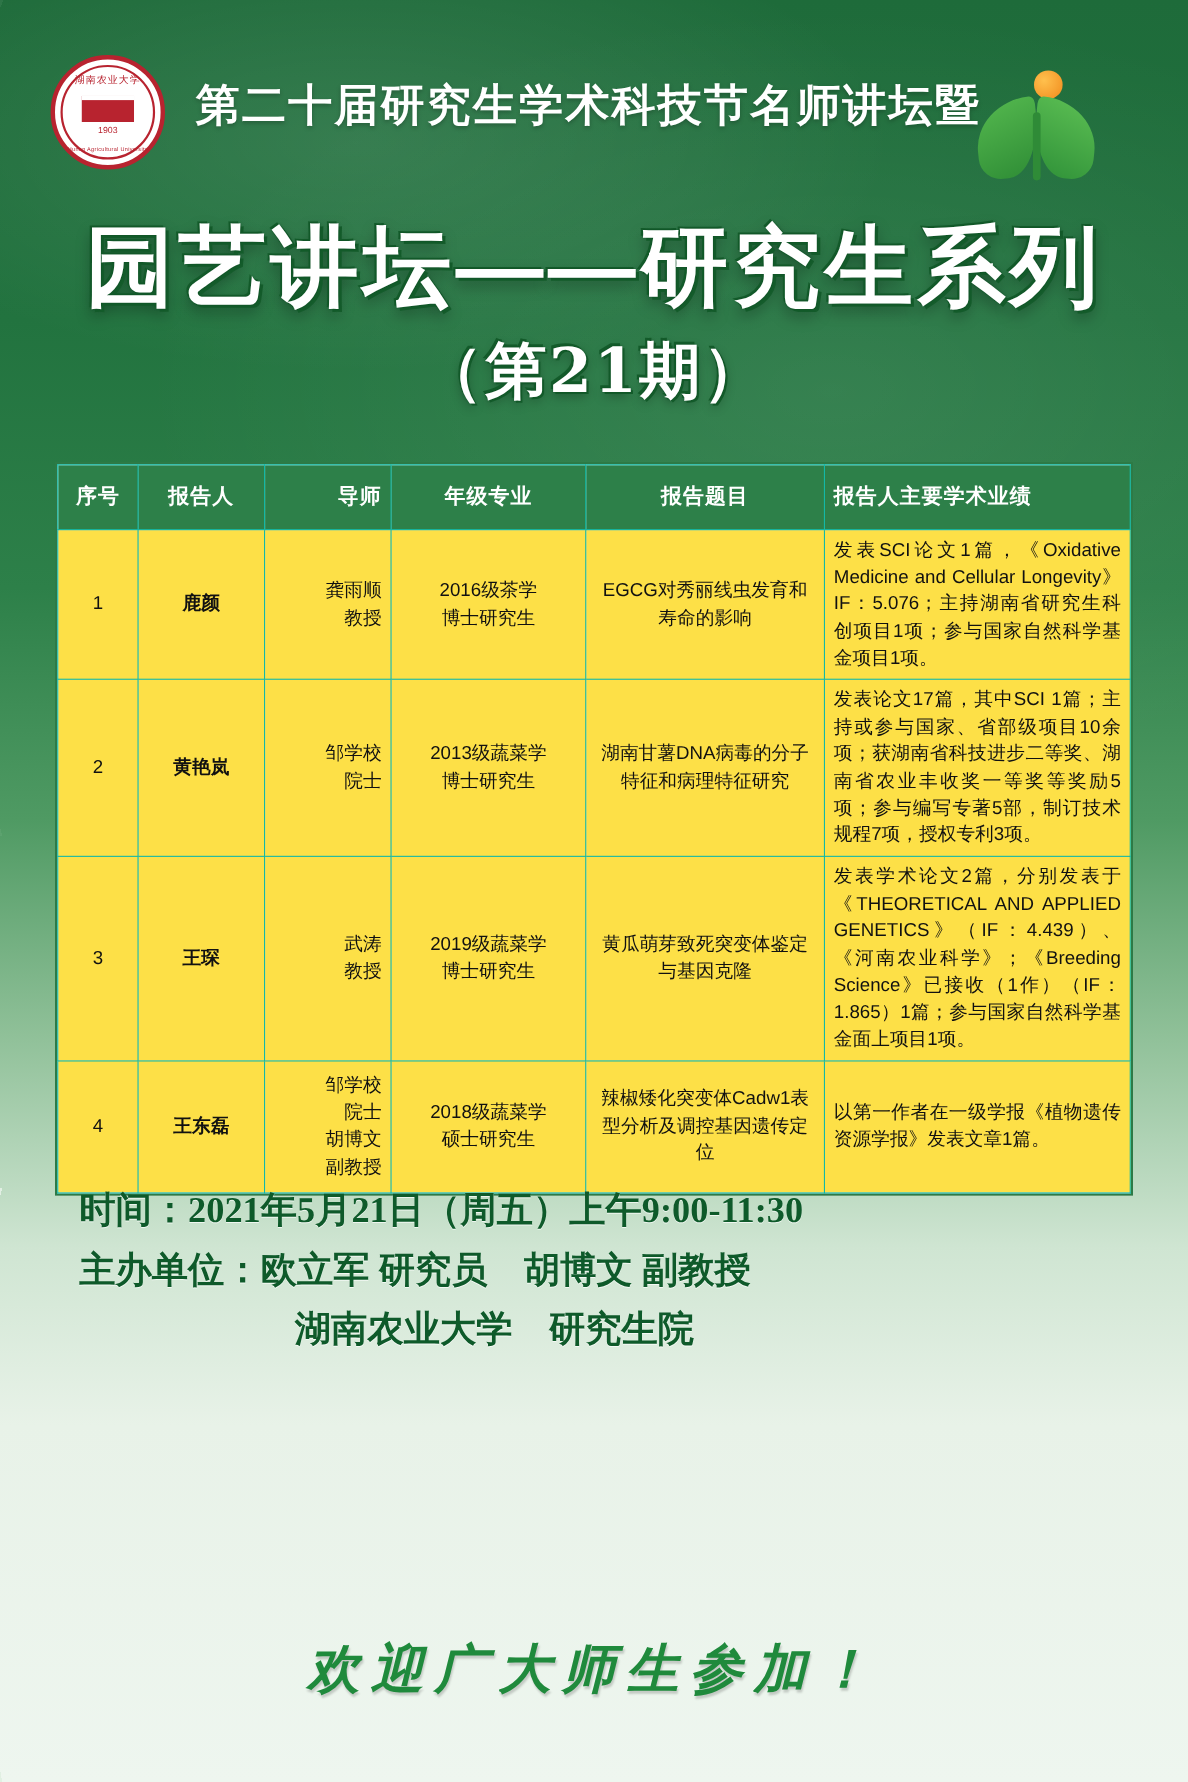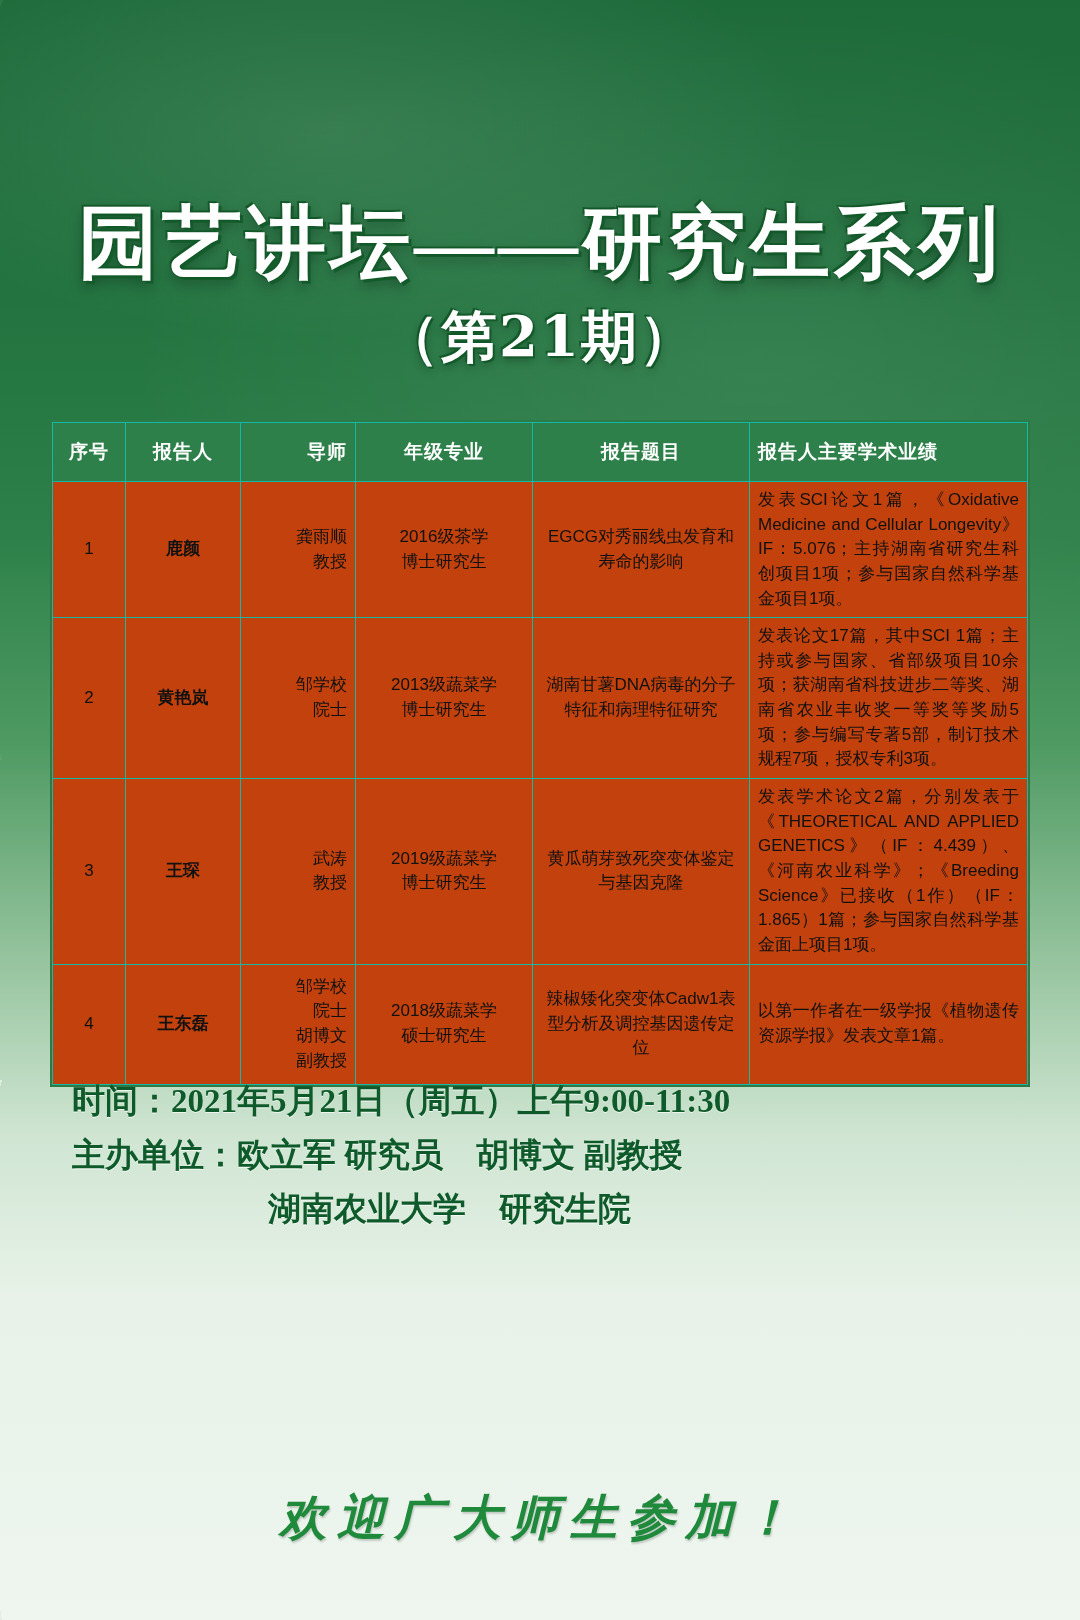--- a/index.html
+++ b/index.html
@@ -82,21 +82,21 @@
     background:linear-gradient(160deg,#55b94f,#2e8c35);}
   .leaf-logo .l2{left:58px;border-radius:10% 100% 40% 60% / 10% 70% 30% 90%;transform:rotate(6deg);
     background:linear-gradient(200deg,#5dc054,#2f9138);}
   .leaf-logo .stem{
     position:absolute;left:57px;top:38px;width:7px;height:62px;background:#2f8b37;border-radius:4px;
   }
 
   
   .title-main{
     position:absolute;left:0;top:190px;width:1080px;text-align:center;
-    font-family:Liberation Serif, serif;
+    font-family:Liberation Sans, sans-serif;
     font-weight:bold;font-size:80px;color:#ffffff;letter-spacing:4px;
     text-shadow:
       0 0 2px #0b4a22,
       3px 3px 0 #145c2b,
       -2px -2px 0 #145c2b,
       0 6px 14px rgba(0,0,0,.35);
   }
   .title-sub{
     position:absolute;left:0;top:300px;width:1080px;text-align:center;
     font-family:"DejaVu Serif", serif;
@@ -122,21 +122,21 @@
     vertical-align:middle;
     font-size:17px;
     color:#111;
     line-height:1.45;
   }
   thead th{
     background:#2d8049;color:#ffffff;font-weight:bold;font-size:19px;
     height:46px;text-align:center;letter-spacing:1px;
     font-family:"Liberation Sans", sans-serif;
   }
-  tbody td{background:#c2410c;}
+  tbody td{background:#fde047;}
   .c-idx{width:56px;text-align:center;}
   .c-name{width:98px;text-align:center;font-weight:bold;}
   .c-adv{width:98px;text-align:right;}
   .c-major{width:160px;text-align:center;}
   .c-topic{width:200px;text-align:center;}
   .c-ach{text-align:justify;text-justify:inter-ideograph;}
   tbody tr{height:120px;}
 
   
   .info{
@@ -162,20 +162,37 @@
     text-shadow:1px 2px 2px rgba(0,0,0,.18);
   }
 </style>
 </head>
 <body>
 
 <div class="poster">
   <div class="streaks"></div>
   <div class="bottom-streaks"></div>
 
+  <div class="header">
+    <div class="logo">
+      <div class="inner">
+        <div class="cn">湖南农业大学</div>
+        <div class="bld"></div>
+        <div class="yr">1903</div>
+        <div class="en">Hunan Agricultural University</div>
+      </div>
+    </div>
+    <div class="head-title">第二十届研究生学术科技节名师讲坛暨</div>
+    <div class="leaf-logo">
+      <div class="dot"></div>
+      <div class="l1"></div>
+      <div class="l2"></div>
+      <div class="stem"></div>
+    </div>
+  </div>
 
   <div class="title-main">园艺讲坛——研究生系列</div>
   <div class="title-sub">（第21期）</div>
 
   <div class="table-wrap">
     <table>
       <thead>
         <tr>
           <th class="c-idx">序号</th>
           <th class="c-name">报告人</th>

